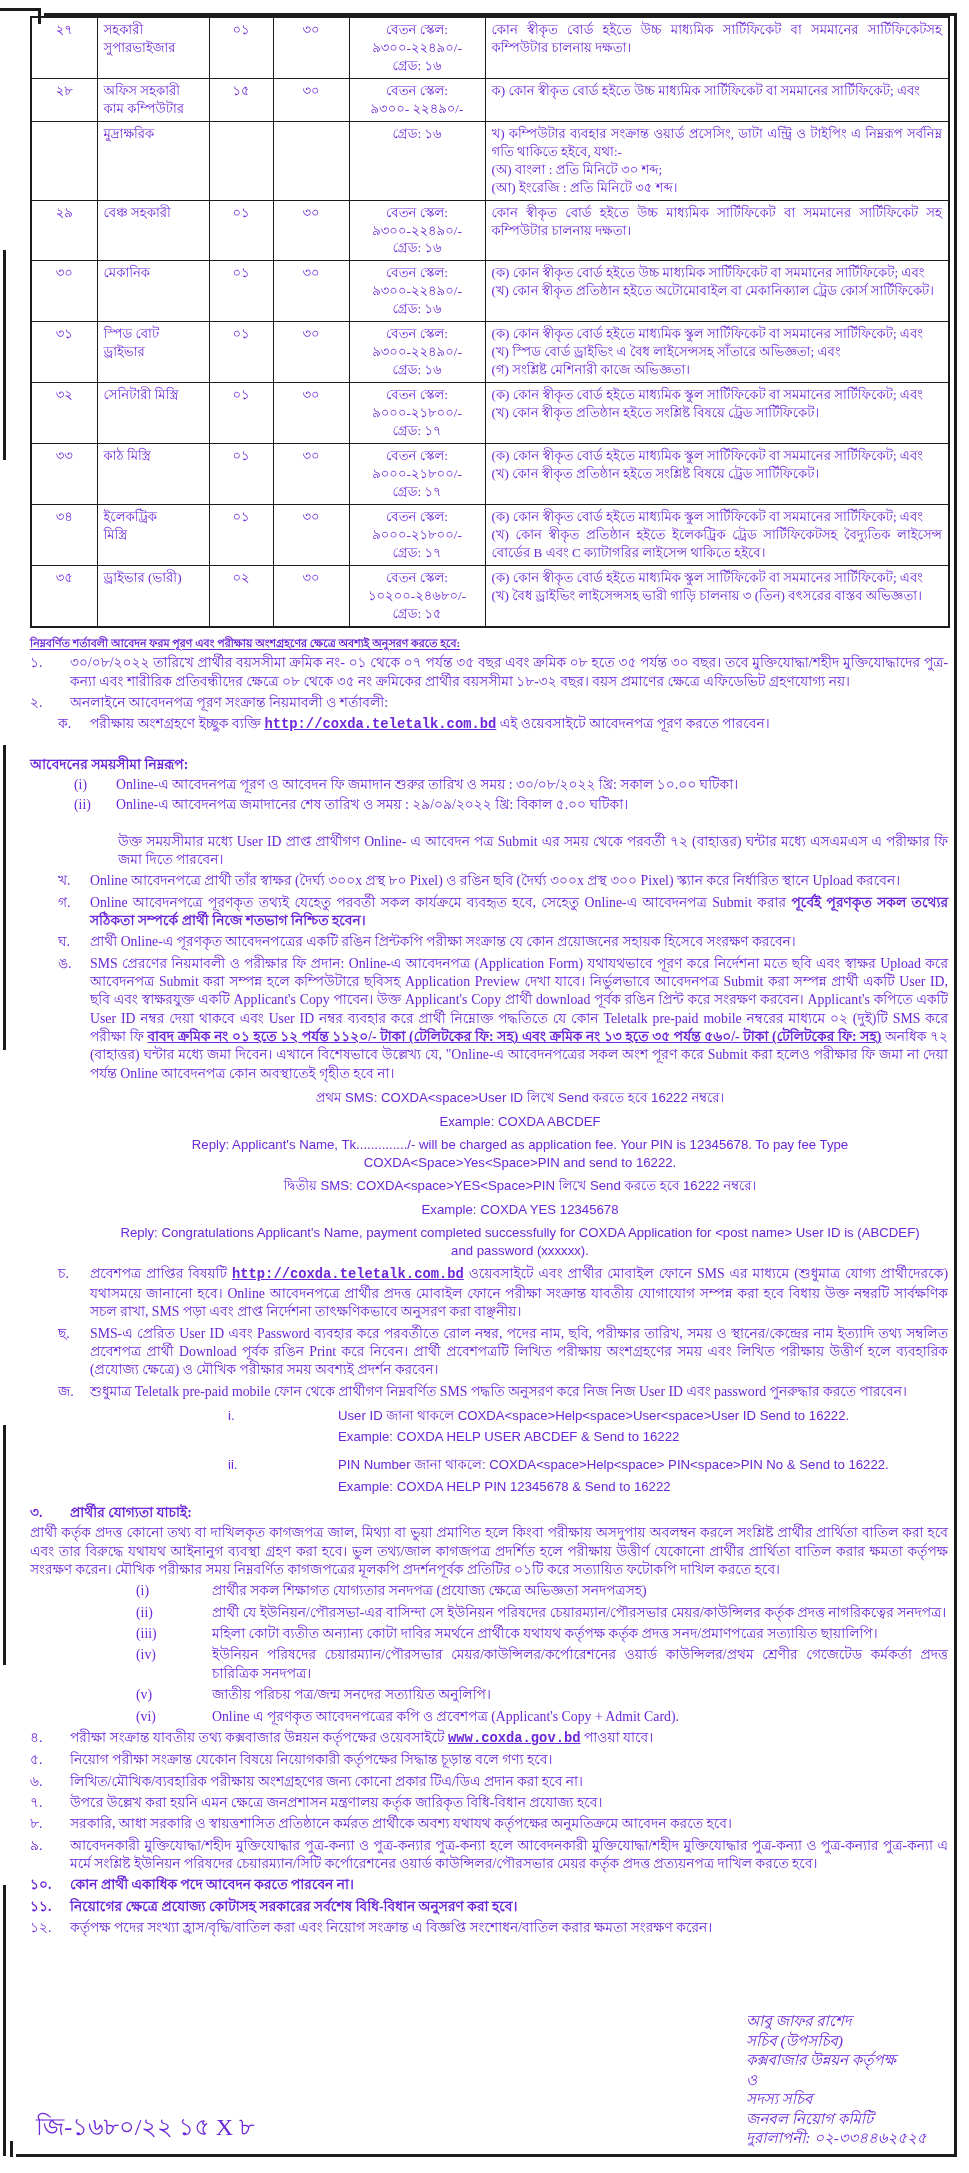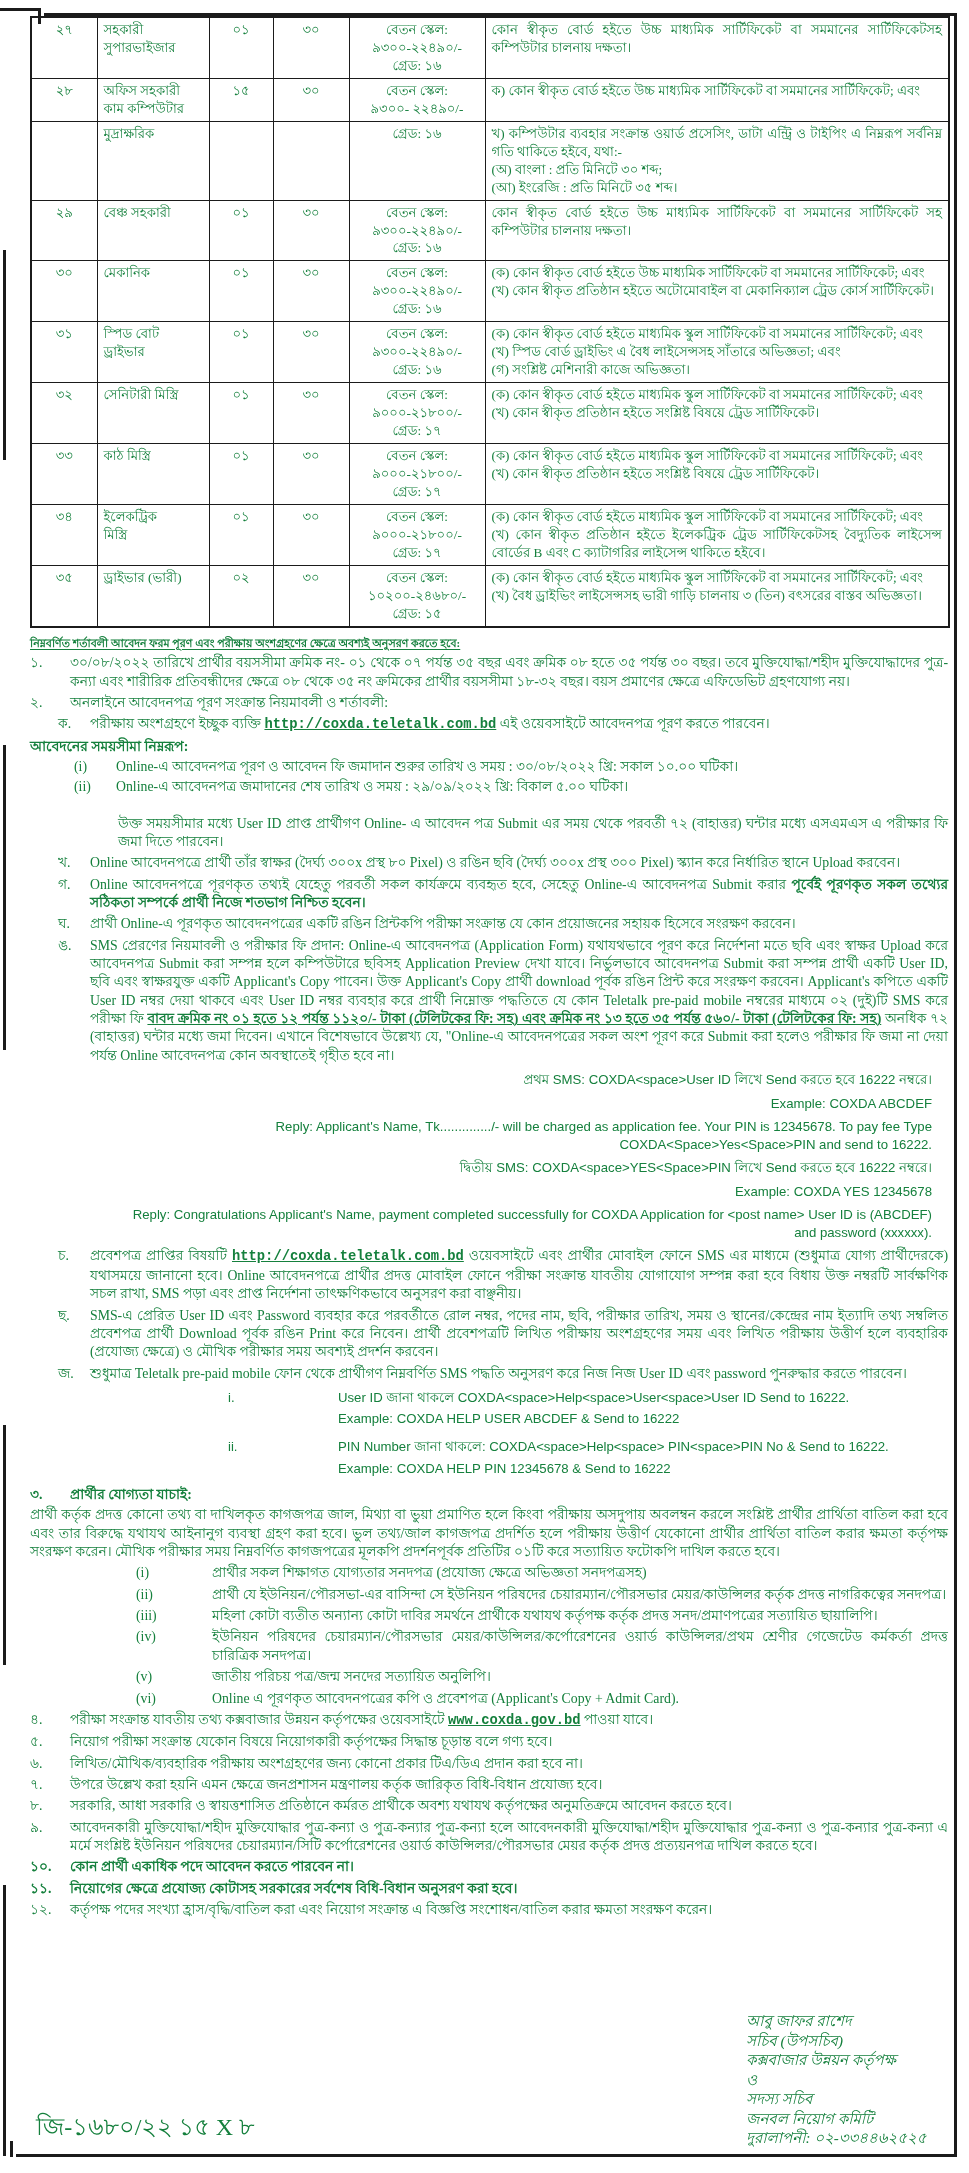--- a/index.html
+++ b/index.html
@@ -1,17 +1,17 @@
 <!DOCTYPE html>
 <html><head>
 <meta charset="utf-8">
 <style>
   html,body{margin:0;padding:0;background:#e8e8e8;}
   .doc{position:relative;width:969px;height:2173px;background:#ffffff;overflow:hidden;
-       font-family:"Liberation Serif",serif;color:#15803d;}
+       font-family:"Liberation Serif",serif;color:#6d28d9;}
   
   .bline{position:absolute;background:#1b1b1b;}
   
   .content{position:absolute;left:30px;top:16px;width:920px;}
   table.posts{border-collapse:collapse;width:920px;table-layout:fixed;border:2.4px solid #1b1b1b;}
   table.posts td{border:1.5px solid #1b1b1b;padding:3px 6px;vertical-align:top;
        font-size:13.2px;line-height:1.36;}
   .c-sl,.c-num,.c-age{text-align:center;padding-top:5px;}
   .c-post{white-space:pre-line;}
   .c-pay{text-align:center;white-space:pre-line;}
@@ -25,21 +25,21 @@
   .ibody{flex:1;text-align:justify;}
   .sub{display:flex;margin-left:28px;margin-top:3px;}
   .snum{flex:0 0 32px;}
   .tl{display:flex;margin-left:44px;margin-top:2px;}
   .tlnum{flex:0 0 42px;}
   .note{margin-left:88px;text-align:justify;margin-top:18px;}
   .bold{font-weight:bold;}
   .ulbold{font-weight:bold;text-decoration:underline;}
   .link{font-weight:bold;text-decoration:underline;font-family:Liberation Mono, monospace;}
   .sms{margin-left:62px;margin-top:4px;font-family:"Liberation Sans",sans-serif;font-size:13.2px;}
-  .sms-line{margin:6px 16px;text-align:right;}
+  .sms-line{margin:6px 16px;text-align:center;}
   .recov{display:flex;margin-left:198px;margin-top:6px;
        font-family:"Liberation Sans",sans-serif;font-size:13.2px;}
   .rnum{flex:0 0 110px;}
   .rbody div{margin-bottom:4px;}
   .p3{text-align:justify;margin-top:2px;}
   .docs-item{display:flex;margin-left:106px;margin-top:3px;}
   .dnum{flex:0 0 76px;}
   .dbody{flex:1;text-align:justify;}
   .sig{position:absolute;top:2012px;right:8px;width:215px;text-align:left;
        font-size:15px;line-height:1.3;font-style:italic;}
@@ -198,21 +198,21 @@
       <div class="item">
         <span class="inum">২.</span>
         <div class="ibody">অনলাইনে আবেদনপত্র পূরণ সংক্রান্ত নিয়মাবলী ও শর্তাবলী:</div>
       </div>
 
       <div class="sub">
         <span class="snum">ক.</span>
         <div class="ibody"><span>পরীক্ষায় অংশগ্রহণে ইচ্ছুক ব্যক্তি </span><span class="link">http://coxda.teletalk.com.bd</span><span> এই ওয়েবসাইটে আবেদনপত্র পূরণ করতে পারবেন।</span></div>
       </div>
 
-      <div class="bold" style="margin-top:3px;">আবেদনের সময়সীমা নিম্নরূপ:</div>
+      <div class="bold" style="margin-top:21px;">আবেদনের সময়সীমা নিম্নরূপ:</div>
 
       <div class="tl">
         <span class="tlnum">(i)</span>
         <div class="ibody">Online-এ আবেদনপত্র পূরণ ও আবেদন ফি জমাদান শুরুর তারিখ ও সময় : ৩০/০৮/২০২২ খ্রি: সকাল ১০.০০ ঘটিকা।</div>
       </div>
       <div class="tl">
         <span class="tlnum">(ii)</span>
         <div class="ibody">Online-এ আবেদনপত্র জমাদানের শেষ তারিখ ও সময় : ২৯/০৯/২০২২ খ্রি: বিকাল ৫.০০ ঘটিকা।</div>
       </div>
       <div class="note">উক্ত সময়সীমার মধ্যে User ID প্রাপ্ত প্রার্থীগণ Online- এ আবেদন পত্র Submit এর সময় থেকে পরবর্তী ৭২ (বাহাত্তর) ঘন্টার মধ্যে এসএমএস এ পরীক্ষার ফি জমা দিতে পারবেন।</div>

